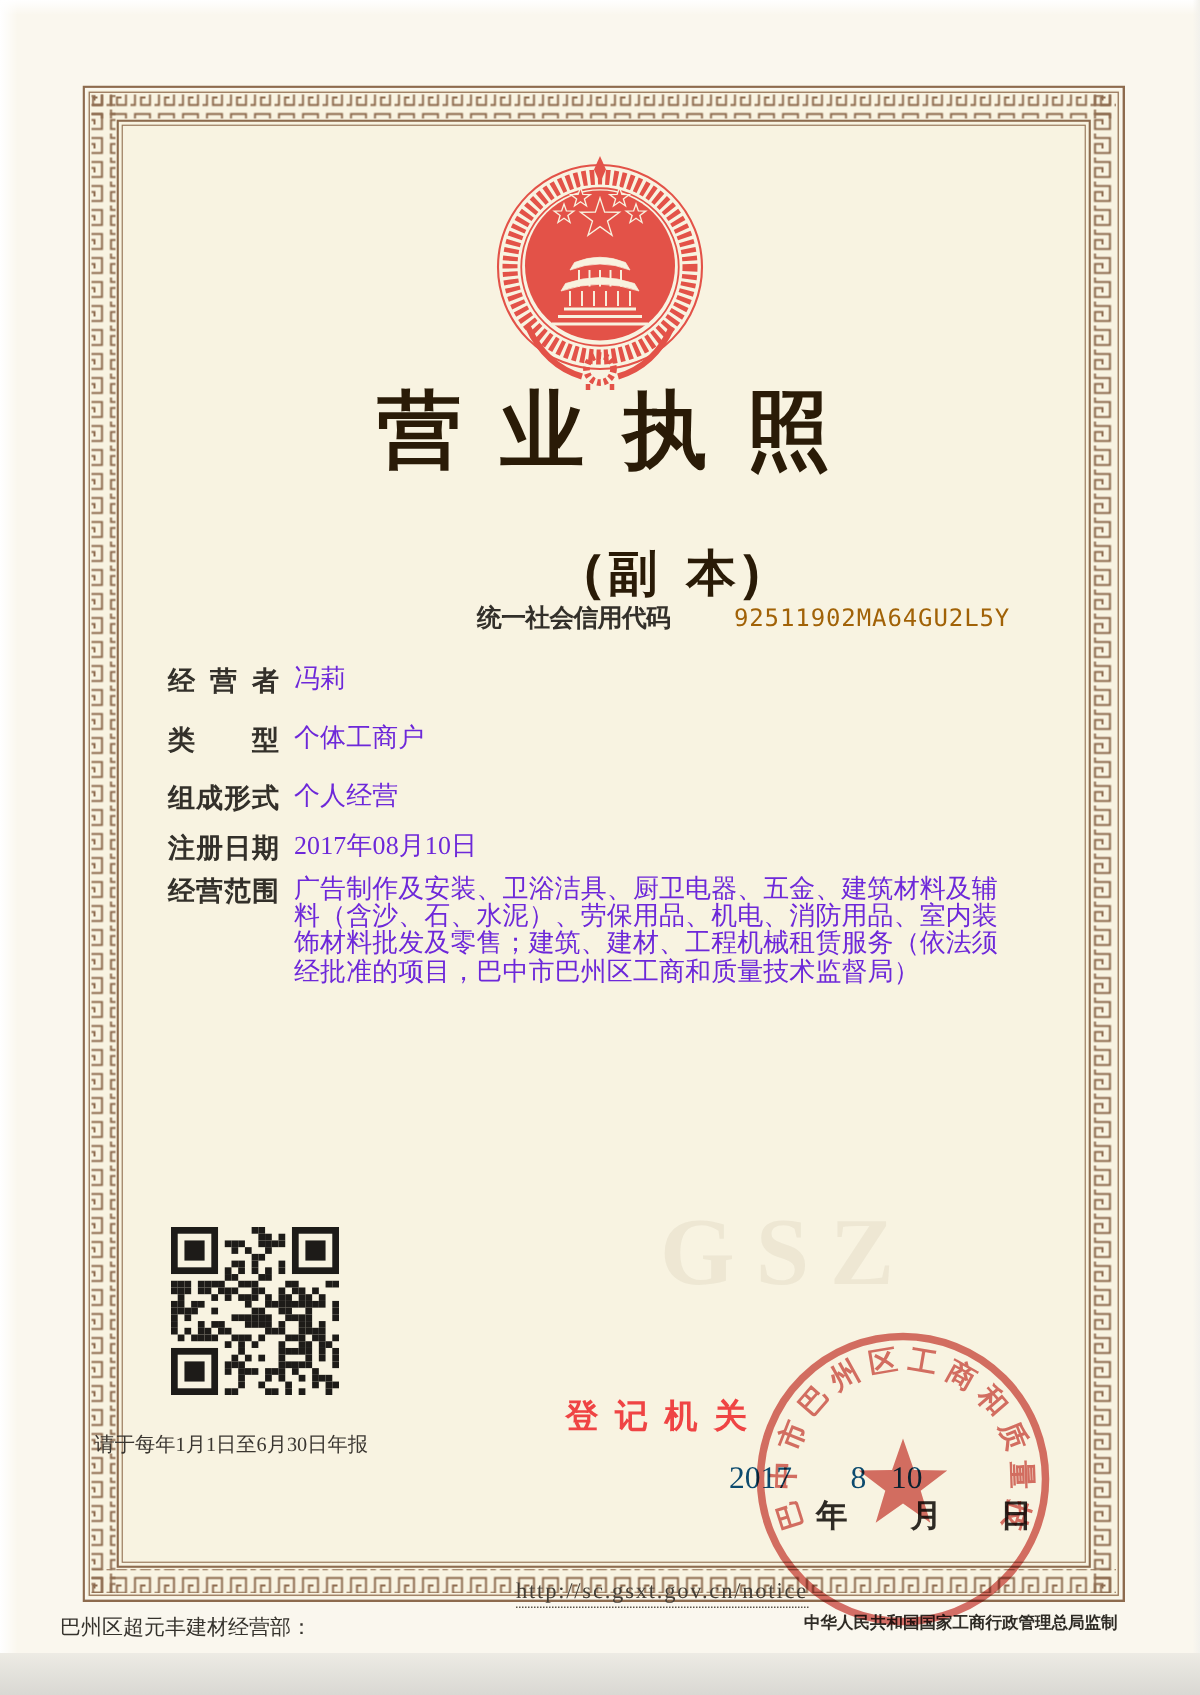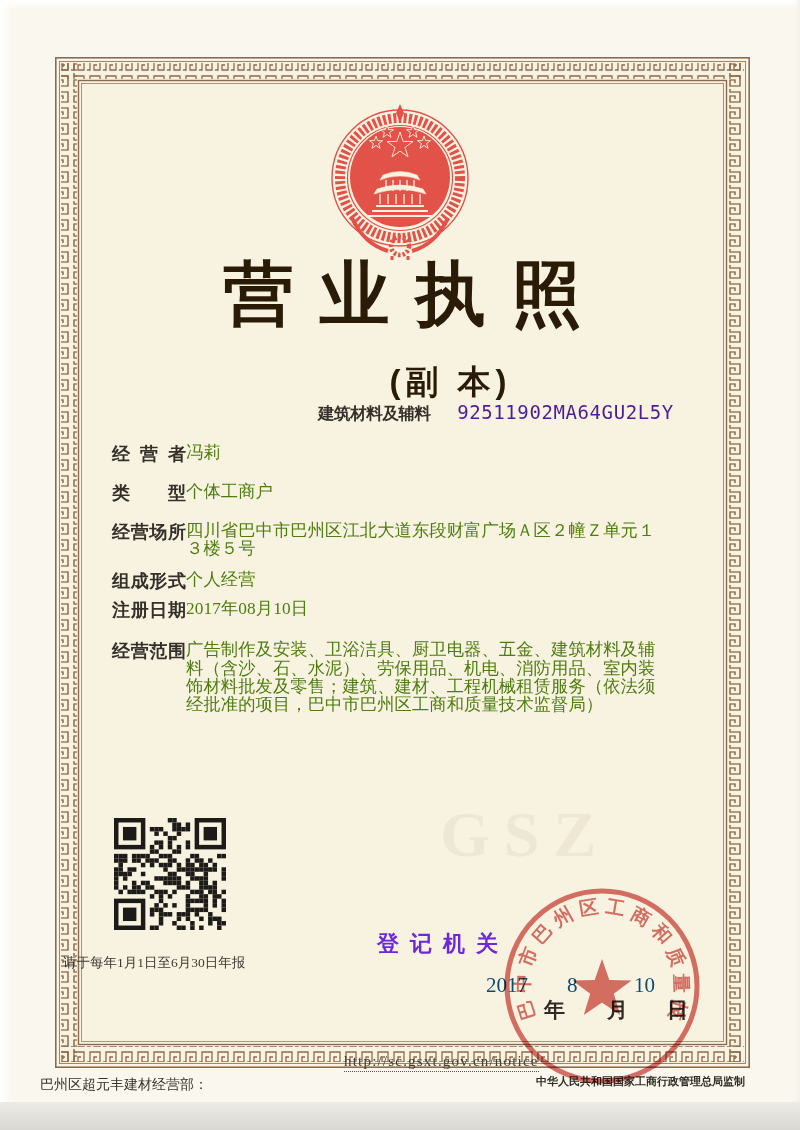--- a/index.html
+++ b/index.html
@@ -15,58 +15,58 @@
   .edge-right{position:absolute;right:0;top:0;width:5px;height:1130px;background:linear-gradient(270deg,#f2f1ec,rgba(255,255,255,0));}
 
   .frame-svg{position:absolute;left:55px;top:57px;z-index:1;}
 
   .ghost{position:absolute;left:440px;top:798px;z-index:2;font-family:"Liberation Serif",serif;
     font-size:64px;font-weight:bold;letter-spacing:14px;color:rgba(168,156,126,0.13);}
 
   .emblem{position:absolute;left:330px;top:100px;z-index:3;opacity:.93;}
 
   .title{position:absolute;left:55px;top:258px;width:695px;text-align:center;z-index:3;
-    font-size:70px;font-weight:bold;letter-spacing:26px;padding-left:26px;box-sizing:border-box;
+    font-size:56px;font-weight:bold;letter-spacing:26px;padding-left:26px;box-sizing:border-box;
     color:#2a1b07;line-height:1.05;}
   .subtitle{position:absolute;left:55px;top:360px;width:791px;text-align:center;z-index:3;
     font-size:33px;font-weight:bold;letter-spacing:5px;color:#2a1b07;}
 
   .credit-line{position:absolute;left:318px;top:401px;z-index:3;white-space:nowrap;}
   .credit-label{display:inline-block;font-size:16.5px;font-weight:bold;color:#33302a;letter-spacing:-0.4px;}
-  .credit-code{display:inline-block;margin-left:22px;font-family:"DejaVu Sans Mono",monospace;
-    font-size:19px;letter-spacing:0.6px;color:#4c1d95;}
+  .credit-code{display:inline-block;margin-left:38px;font-family:"DejaVu Sans Mono",monospace;
+    font-size:16px;letter-spacing:0.6px;color:#a16207;}
 
   .fields{position:absolute;left:112px;top:444px;width:560px;z-index:3;}
   .field-row{display:flex;align-items:flex-start;}
   .field-label{width:74px;min-width:74px;font-size:18px;font-weight:bold;color:#33302a;
     text-align:justify;text-align-last:justify;line-height:20px;}
-  .field-value{margin-left:0;max-width:470px;font-family:"Liberation Serif",serif;
-    font-size:17.3px;line-height:18.2px;color:#4d7c0f;letter-spacing:0.1px;}
+  .field-value{margin-left:10px;max-width:470px;font-family:"Liberation Serif",serif;
+    font-size:17.3px;line-height:18.2px;color:#6d28d9;letter-spacing:0.1px;}
   .field-row:nth-child(1){margin-bottom:19px;}
   .field-row:nth-child(2){margin-bottom:19px;}
   .field-row:nth-child(3){margin-bottom:13px;}
   .field-row:nth-child(4){margin-bottom:9px;}
   .field-row:nth-child(4) .field-value{max-width:445px;}
   .field-row:nth-child(5){margin-bottom:21px;}
   .field-row:nth-child(6){margin-bottom:19px;}
 
   .overlay-ad{position:absolute;left:204px;top:583px;z-index:4;white-space:nowrap;
     font-size:34px;font-weight:bold;color:#e23a2e;opacity:.92;letter-spacing:0;}
 
   .qr{position:absolute;left:114px;top:818px;z-index:3;}
 
   .registry-label{position:absolute;left:377px;top:929px;z-index:3;
-    font-size:22px;font-weight:bold;letter-spacing:11px;color:#6d28d9;white-space:nowrap;}
+    font-size:22px;font-weight:bold;letter-spacing:11px;color:#ef4444;white-space:nowrap;}
 
   .date-part{position:absolute;z-index:3;font-family:"Liberation Serif",serif;
     font-size:21px;color:#0c4a6e;}
   .date-unit{position:absolute;z-index:3;font-size:21px;font-weight:bold;color:#2e2a24;}
   .d-year{left:486px;top:973px;}
   .d-month{left:567px;top:973px;}
-  .d-day{left:634px;top:973px;}
+  .d-day{left:594px;top:973px;}
   .u-year{left:544px;top:996px;}
   .u-month{left:607px;top:996px;}
   .u-day{left:667px;top:996px;}
 
   .seal{position:absolute;left:502px;top:886px;z-index:6;opacity:.8;mix-blend-mode:multiply;}
 
   .annual-note{position:absolute;left:63px;top:954px;z-index:5;
     font-family:"Liberation Serif",serif;font-size:13.5px;color:#3a3630;white-space:nowrap;}
 
   .notice-url{position:absolute;left:344px;top:1053px;z-index:5;
@@ -139,36 +139,32 @@
       <g stroke-width="2" fill="none">
         <path d="M46,106 H94 M42,111 H98 M38,116 H102"></path>
       </g>
     </g>
   </svg>
 
   <div class="title">营业执照</div>
   <div class="subtitle">(副  本)</div>
 
   <div class="credit-line">
-    <span class="credit-label">建筑材料及辅料</span>
+    <span class="credit-label">统一社会信用代码</span>
     <span class="credit-code">92511902MA64GU2L5Y</span>
   </div>
 
   <div class="fields" id="fields">
       <div class="field-row">
         <div class="field-label">经营者</div>
         <div class="field-value">冯莉</div>
       </div>
       <div class="field-row">
         <div class="field-label">类型</div>
         <div class="field-value">个体工商户</div>
-      </div>
-      <div class="field-row">
-        <div class="field-label">经营场所</div>
-        <div class="field-value">四川省巴中市巴州区江北大道东段财富广场Ａ区２幢Ｚ单元１３楼５号</div>
       </div>
       <div class="field-row">
         <div class="field-label">组成形式</div>
         <div class="field-value">个人经营</div>
       </div>
       <div class="field-row">
         <div class="field-label">注册日期</div>
         <div class="field-value">2017年08月10日</div>
       </div>
       <div class="field-row">

